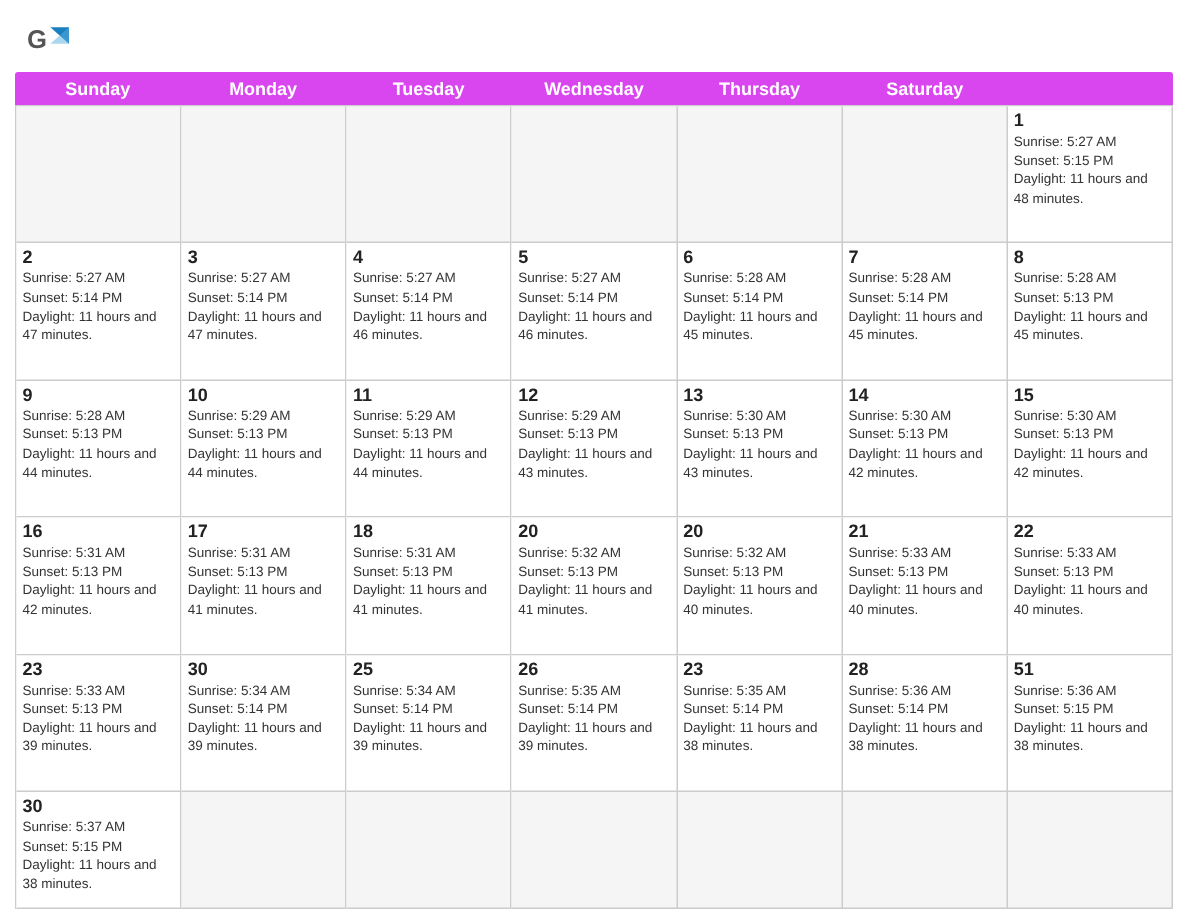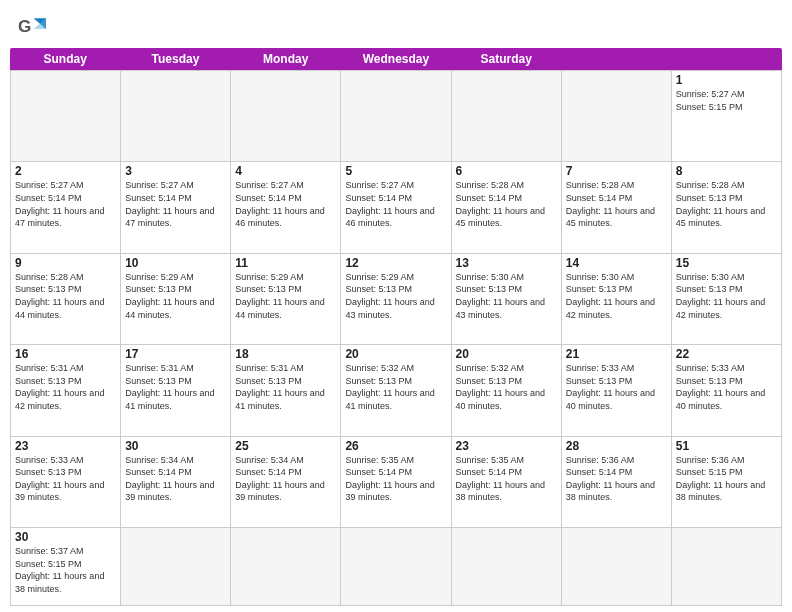--- a/index.html
+++ b/index.html
@@ -56,21 +56,21 @@
     }
     .calendar {
       flex: 1;
       display: flex;
       flex-direction: column;
       padding: 0 10px 6px 10px;
     }
     .cal-header {
       display: grid;
       grid-template-columns: repeat(7, 1fr);
-      background: #a21caf;
+      background: #d946ef;
       border-radius: 2px 2px 0 0;
     }
     .cal-header-cell {
       color: #fff;
       font-size: 12px;
       font-weight: bold;
       text-align: center;
       padding: 4px 2px;
     }
     .cal-body {
@@ -129,35 +129,36 @@
     </div>
     <div class="title-block">
       <div class="month-title"></div>
       <div class="location"></div>
     </div>
   </div>
 
   <div class="calendar">
     <div class="cal-header">
       <div class="cal-header-cell">Sunday</div>
+      <div class="cal-header-cell">Monday</div>
       <div class="cal-header-cell">Tuesday</div>
-      <div class="cal-header-cell">Monday</div>
       <div class="cal-header-cell">Wednesday</div>
+      <div class="cal-header-cell">Thursday</div>
       <div class="cal-header-cell">Saturday</div>
     </div>
     <div class="cal-body" id="cal-body">
     <div class="cal-cell empty"></div>
         <div class="cal-cell empty"></div>
         <div class="cal-cell empty"></div>
         <div class="cal-cell empty"></div>
         <div class="cal-cell empty"></div>
         <div class="cal-cell empty"></div>
         <div class="cal-cell">
           <span class="day-num">1</span>
-          <div class="cell-info"><span>Sunrise: 5:27 AM</span><br><span>Sunset: 5:15 PM</span><br></div>
+          <div class="cell-info"><span>Sunrise: 5:27 AM</span><br><span>Sunset: 5:15 PM</span><br><span>Daylight: 11 hours and 48 minutes.</span></div>
         </div>
         <div class="cal-cell">
           <span class="day-num">2</span>
           <div class="cell-info"><span>Sunrise: 5:27 AM</span><br><span>Sunset: 5:14 PM</span><br><span>Daylight: 11 hours and 47 minutes.</span></div>
         </div>
         <div class="cal-cell">
           <span class="day-num">3</span>
           <div class="cell-info"><span>Sunrise: 5:27 AM</span><br><span>Sunset: 5:14 PM</span><br><span>Daylight: 11 hours and 47 minutes.</span></div>
         </div>
         <div class="cal-cell">

